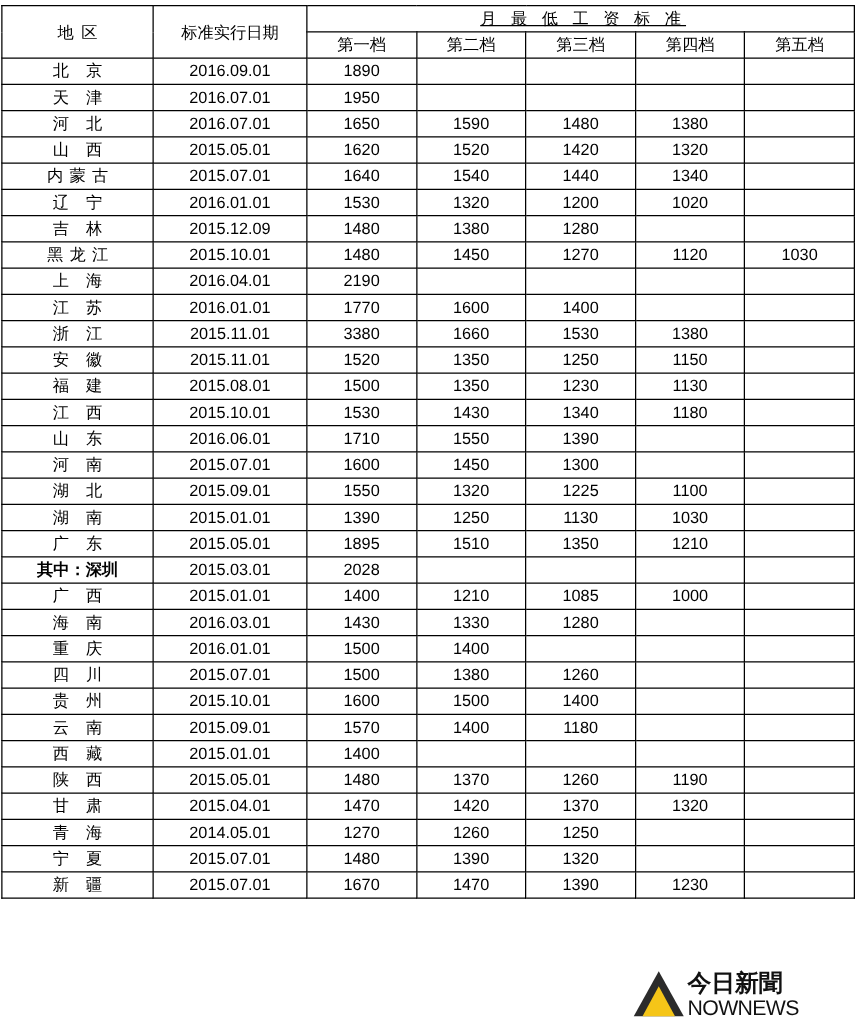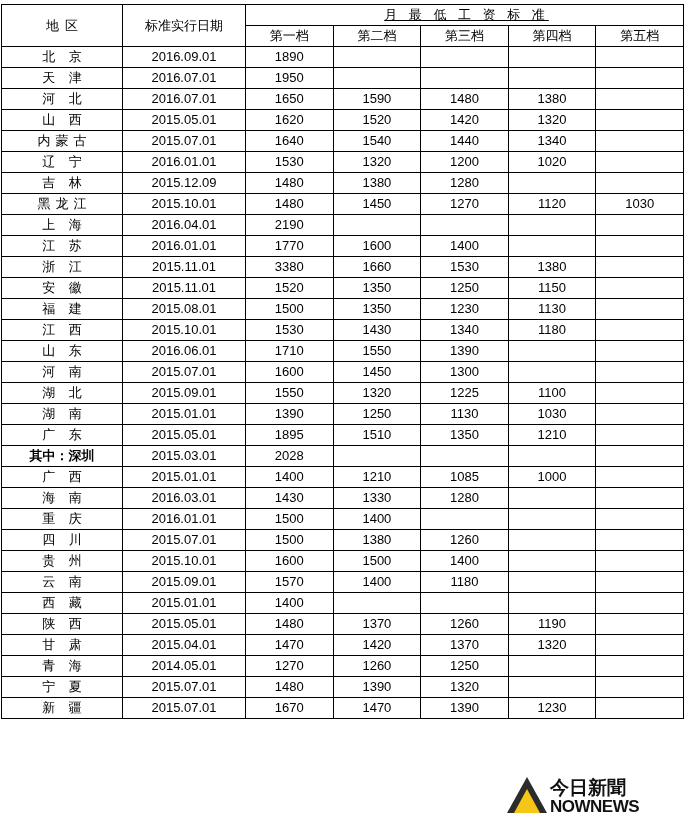--- a/index.html
+++ b/index.html
@@ -109,21 +109,21 @@
   }
   .logo-cn {
     font-size: 19px;
     font-weight: bold;
     color: #111111;
     letter-spacing: 0px;
     background: #ffffff;
   }
   .logo-en {
     font-size: 17px;
-    font-weight: bold;
+    font-weight: normal;
     color: #111111;
     letter-spacing: -0.5px;
     margin-top: 1px;
   }
 </style>
 </head>
 <body>
 
 <table class="wage-table">
   <thead>

